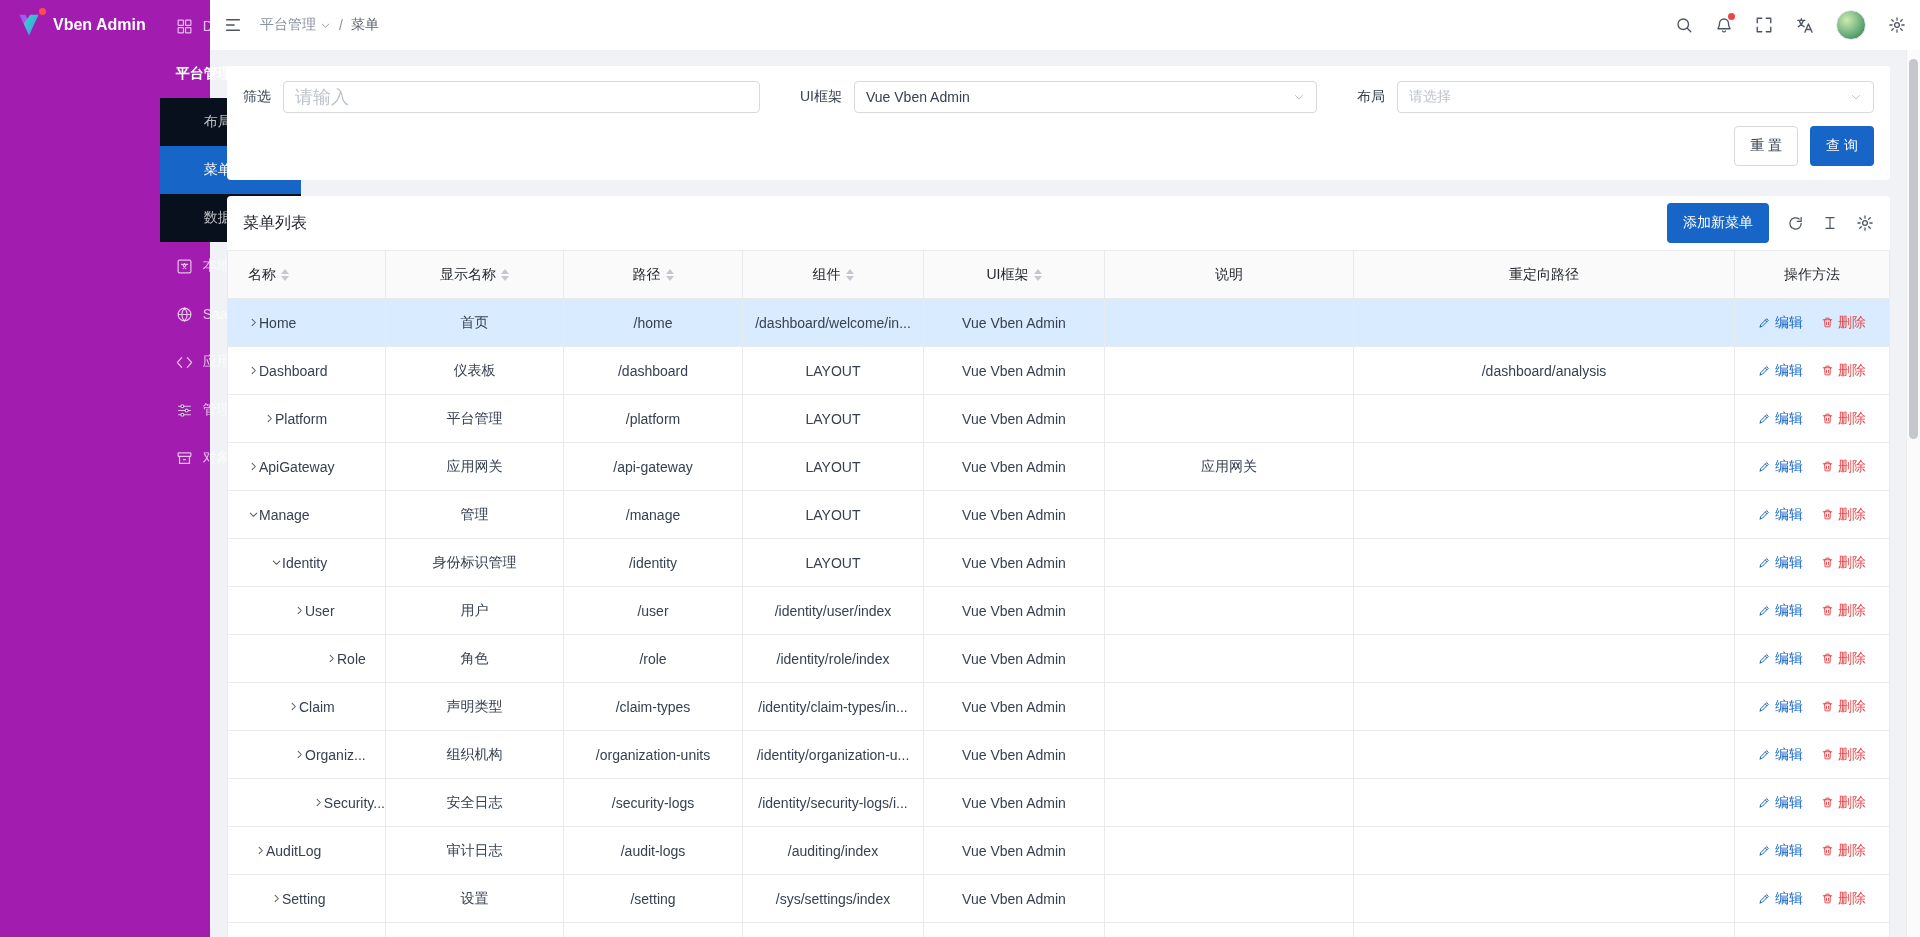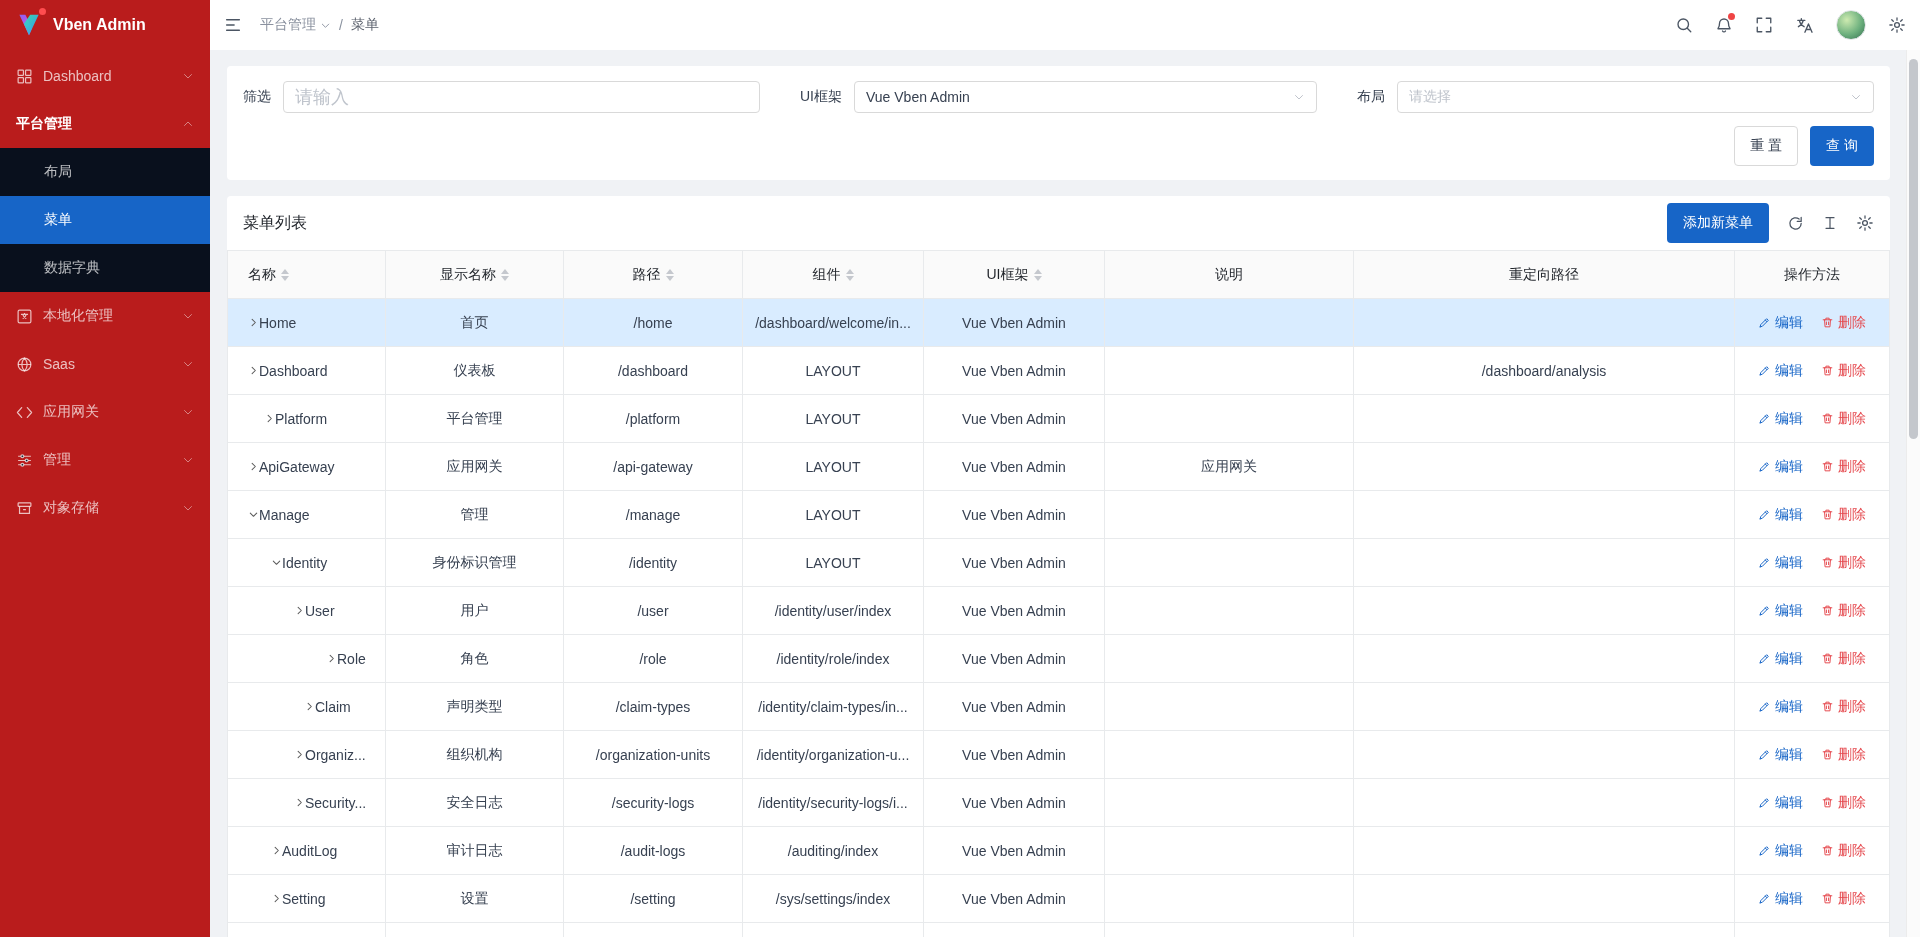--- a/index.html
+++ b/index.html
@@ -3,21 +3,21 @@
 <meta charset="utf-8">
 <style>
   *{box-sizing:border-box;margin:0;padding:0}
   html,body{width:1920px;height:937px;overflow:hidden}
   body{font-family:"Liberation Sans",sans-serif;font-size:14px;color:#374151;background:#f0f2f5}
   svg{display:block}
 
   .app{display:flex;height:100%}
 
   
-  .sidebar{width:210px;min-width:210px;background:#b91c1c;display:flex;flex-direction:column}
+  .sidebar{width:210px;min-width:210px;background:#a21caf;display:flex;flex-direction:row}
   .logo{height:50px;display:flex;align-items:center;padding:0 14px;gap:9px}
   .logo-mark{position:relative;width:30px;height:30px}
   .logo-dot{position:absolute;top:-2px;right:-2px;width:7px;height:7px;border-radius:50%;background:#ff4d4f}
   .logo-text{color:#fff;font-size:16px;font-weight:700;white-space:nowrap}
   .menu{flex:1;padding-top:2px}
   .s-item{height:48px;display:flex;align-items:center;padding:0 16px;color:rgba(255,255,255,.72);cursor:pointer;white-space:nowrap}
   .s-ico{width:17px;height:17px;margin-right:10px;display:inline-flex;flex:none}
   .s-chev{margin-left:auto;display:inline-flex;color:rgba(255,255,255,.45)}
   .s-group-title{color:#fff;font-weight:700}
   .s-sub{background:#09101d}
@@ -660,21 +660,21 @@
       <a class="op del">
         <svg width="13" height="13" viewBox="0 0 24 24" fill="none" stroke="currentColor" stroke-width="1.8" stroke-linecap="round" stroke-linejoin="round">
                       <path d="M4 7h16M9 7V4h6v3M6.5 7l1 13h9l1-13M10 11v5M14 11v5"></path>
                     </svg>
         <span class="del-label">删除</span>
       </a>
     </td>
   </tr>
               <tr>
     <td class="td-name">
-      <div class="tree" style="padding-left: 76px;">
+      <div class="tree" style="padding-left: 60px;">
         <span class="chev">
           <svg width="11" height="11" viewBox="0 0 24 24" fill="none" stroke="currentColor" stroke-width="2.2" stroke-linecap="round" stroke-linejoin="round">
                         <path d="M9 5l7 7-7 7"></path>
                       </svg>
         </span>
         <span class="nm">Claim</span>
       </div>
     </td>
     <td class="val">声明类型</td>
     <td class="val">/claim-types</td>
@@ -726,21 +726,21 @@
       <a class="op del">
         <svg width="13" height="13" viewBox="0 0 24 24" fill="none" stroke="currentColor" stroke-width="1.8" stroke-linecap="round" stroke-linejoin="round">
                       <path d="M4 7h16M9 7V4h6v3M6.5 7l1 13h9l1-13M10 11v5M14 11v5"></path>
                     </svg>
         <span class="del-label">删除</span>
       </a>
     </td>
   </tr>
               <tr>
     <td class="td-name">
-      <div class="tree" style="padding-left: 66px;">
+      <div class="tree" style="padding-left: 66px; justify-content: flex-end;">
         <span class="chev">
           <svg width="11" height="11" viewBox="0 0 24 24" fill="none" stroke="currentColor" stroke-width="2.2" stroke-linecap="round" stroke-linejoin="round">
                         <path d="M9 5l7 7-7 7"></path>
                       </svg>
         </span>
         <span class="nm">Security...</span>
       </div>
     </td>
     <td class="val">安全日志</td>
     <td class="val">/security-logs</td>
@@ -759,21 +759,21 @@
       <a class="op del">
         <svg width="13" height="13" viewBox="0 0 24 24" fill="none" stroke="currentColor" stroke-width="1.8" stroke-linecap="round" stroke-linejoin="round">
                       <path d="M4 7h16M9 7V4h6v3M6.5 7l1 13h9l1-13M10 11v5M14 11v5"></path>
                     </svg>
         <span class="del-label">删除</span>
       </a>
     </td>
   </tr>
               <tr>
     <td class="td-name">
-      <div class="tree" style="padding-left: 43px;">
+      <div class="tree" style="padding-left: 27px;">
         <span class="chev">
           <svg width="11" height="11" viewBox="0 0 24 24" fill="none" stroke="currentColor" stroke-width="2.2" stroke-linecap="round" stroke-linejoin="round">
                         <path d="M9 5l7 7-7 7"></path>
                       </svg>
         </span>
         <span class="nm">AuditLog</span>
       </div>
     </td>
     <td class="val">审计日志</td>
     <td class="val">/audit-logs</td>

